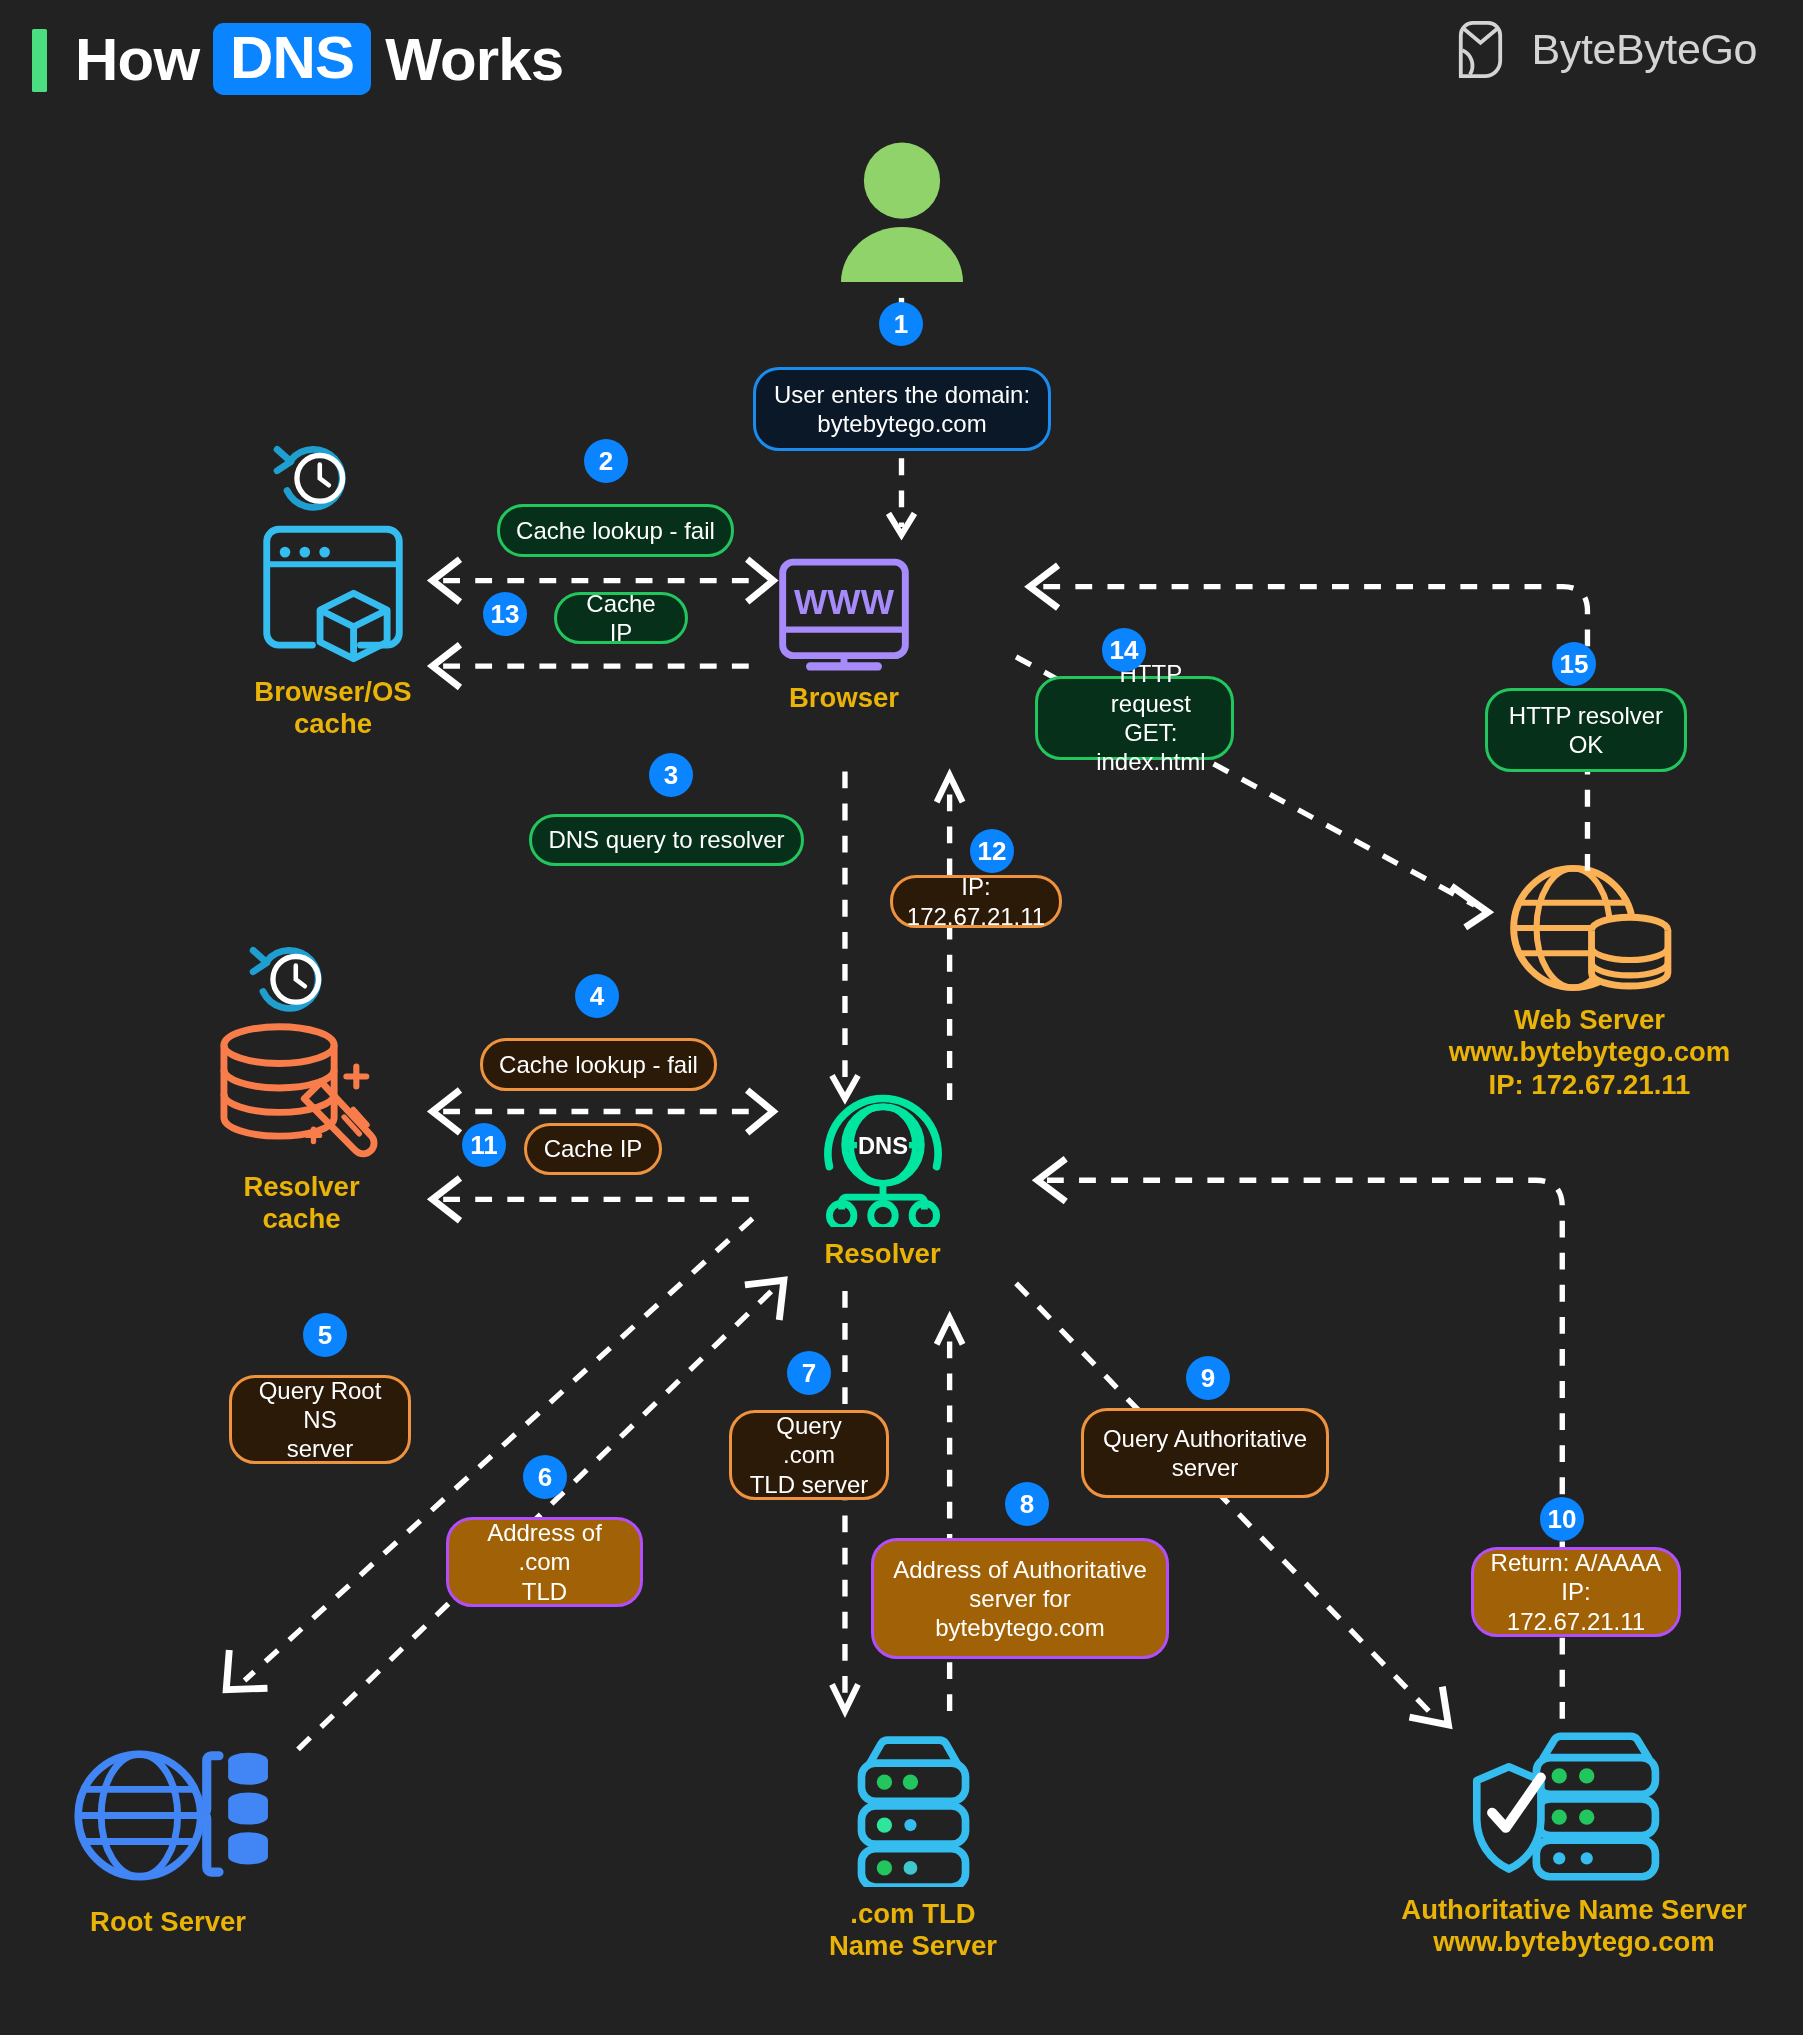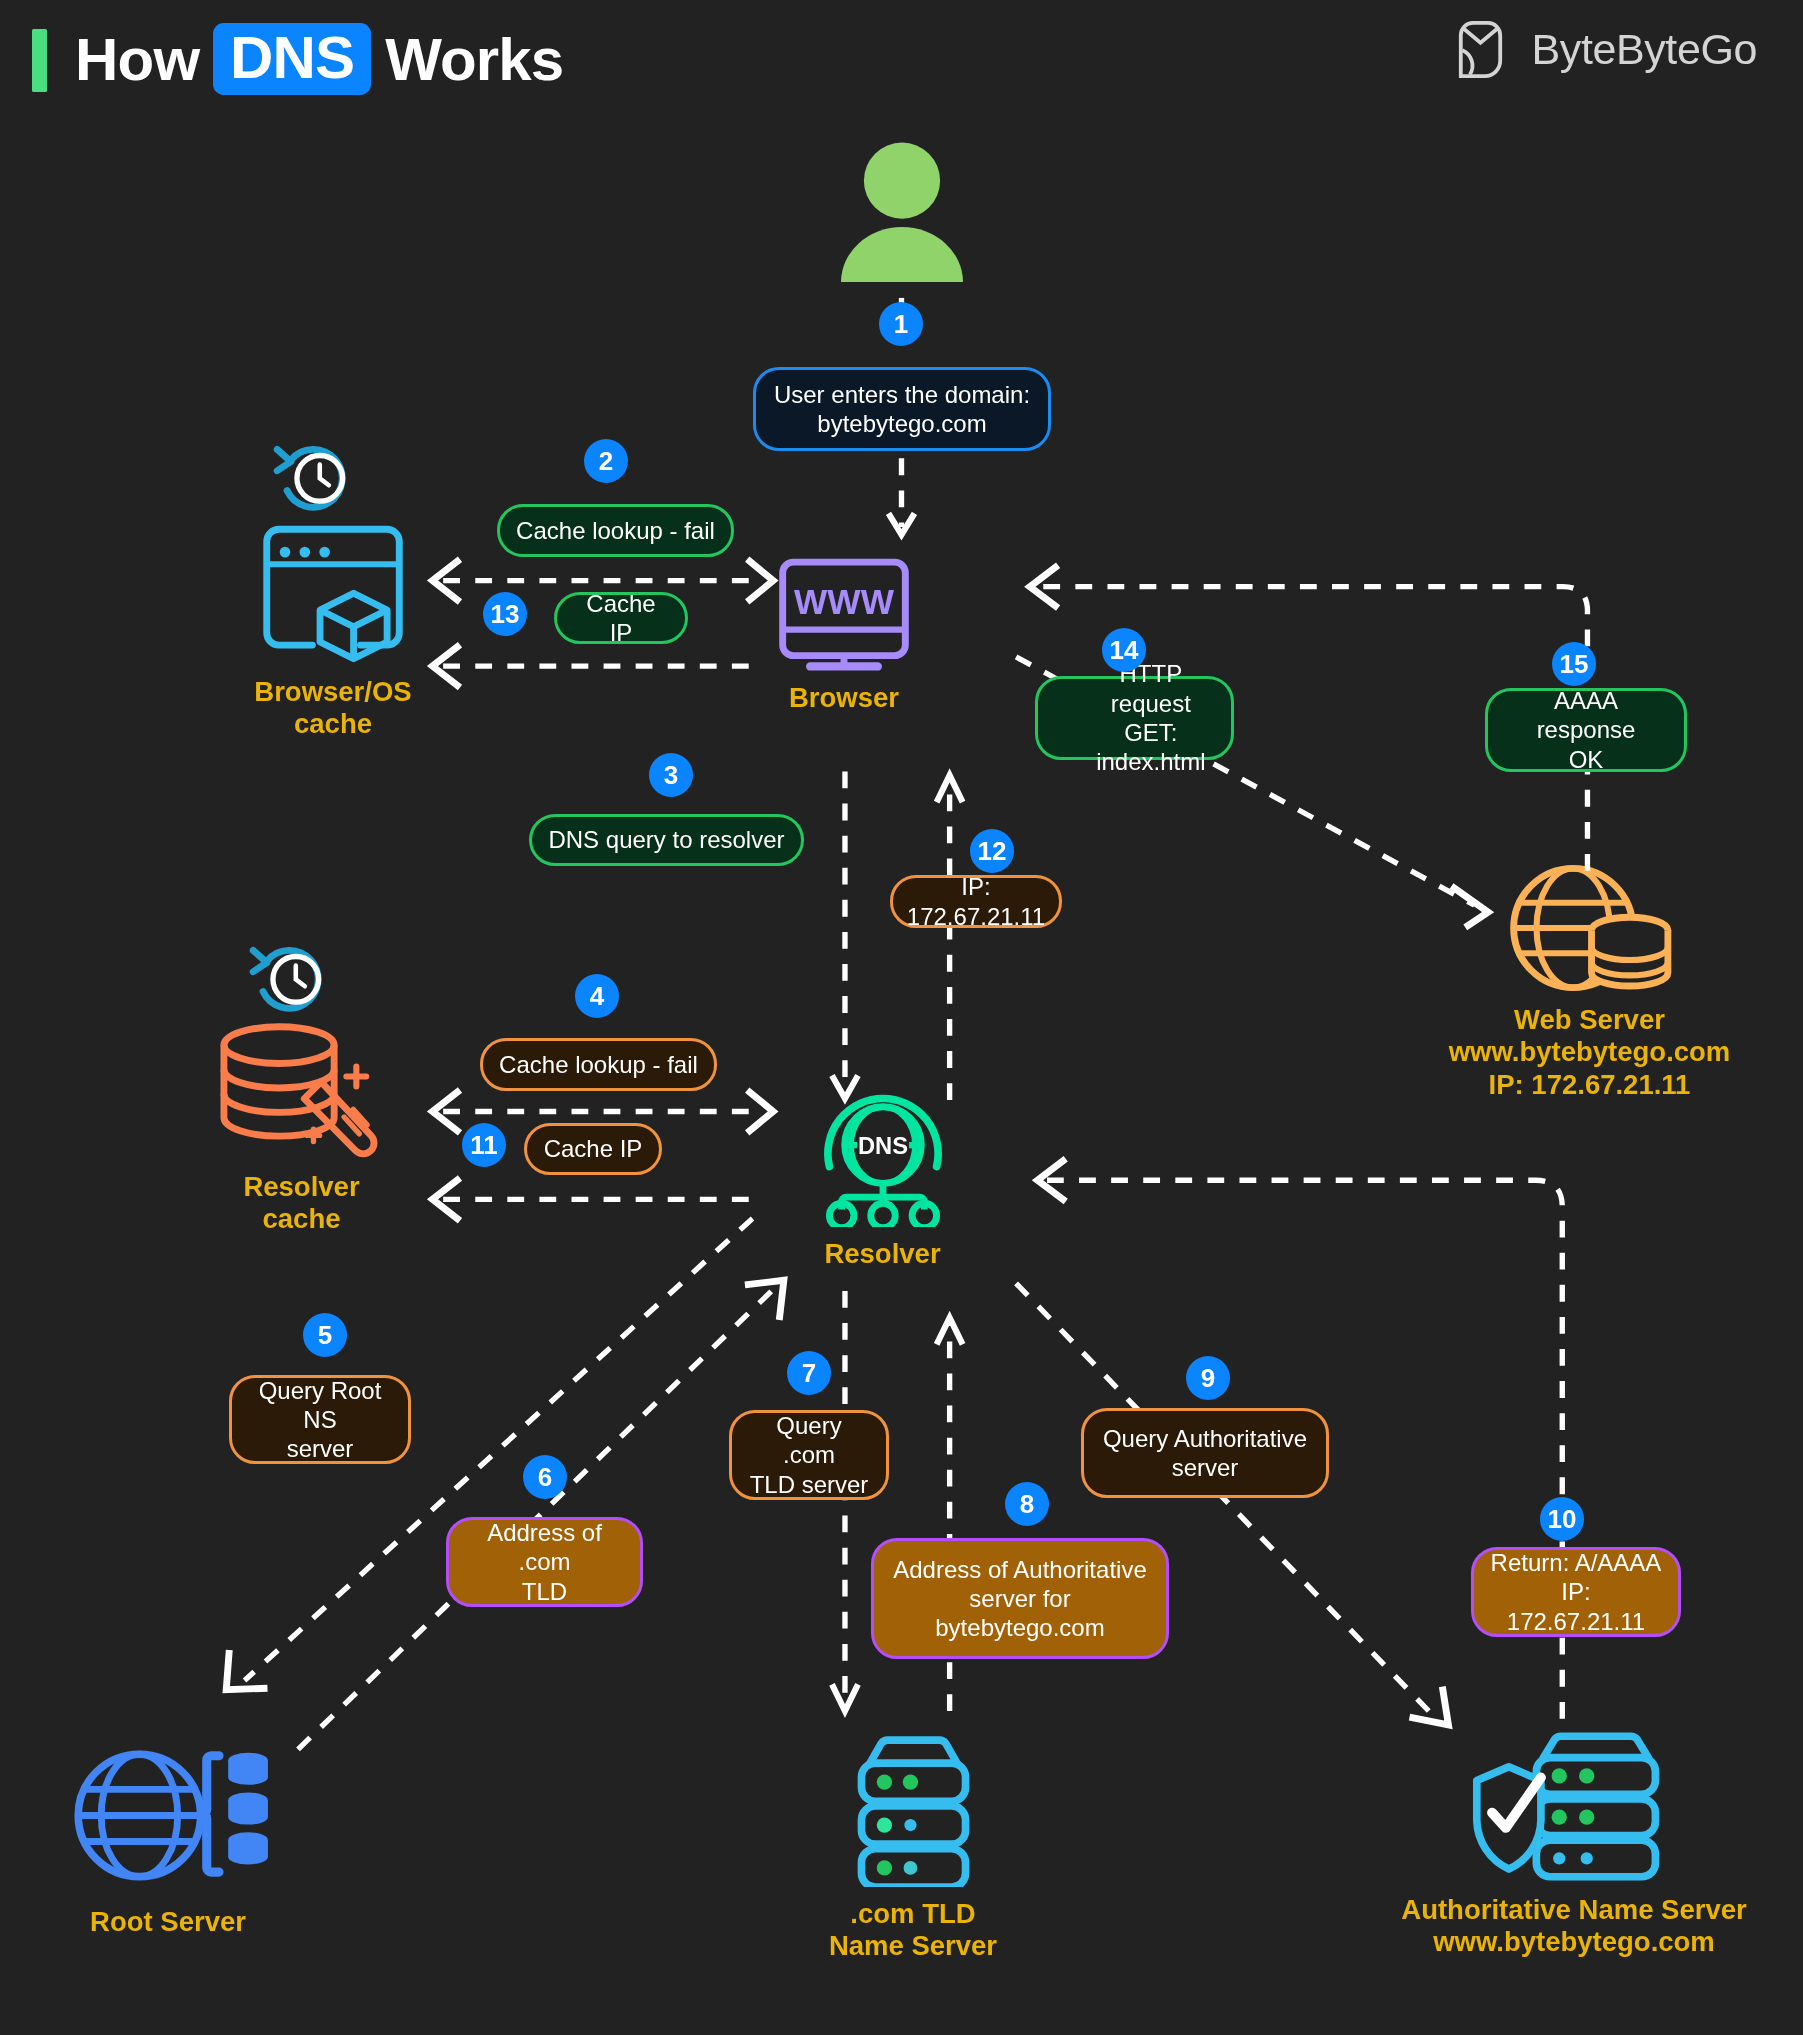--- a/index.html
+++ b/index.html
@@ -304,21 +304,21 @@
 <div class="msg green" style="left:529px; top:814px; width:275px; height:52px;">DNS query to resolver</div>
 
 <div class="badge" style="left:946px; top:829px;margin-left:24px;">12</div>
 <div class="msg orange" style="left:890px; top:875px; width:172px; height:53px;">IP: 172.67.21.11</div>
 
 <div class="badge" style="left:1102px; top:628px;">14</div>
 <div class="msg green" style="left:1035px; top:676px; width:199px; height:84px;padding-left:48px;">HTTP request
 GET: index.html</div>
 
 <div class="badge" style="left:1552px; top:642px;">15</div>
-<div class="msg green" style="left:1485px; top:688px; width:202px; height:84px;">AAAA response
+<div class="msg green" style="left:1485px; top:688px; width:202px; height:84px;">HTTP resolver
 OK</div>
 
 <div class="badge" style="left:575px; top:974px;">4</div>
 <div class="msg orange" style="left:480px; top:1038px; width:237px; height:53px;">Cache lookup - fail</div>
 
 <div class="badge" style="left:462px; top:1123px;">11</div>
 <div class="msg orange" style="left:524px; top:1123px; width:138px; height:52px;">Cache IP</div>
 
 <div class="badge" style="left:303px; top:1313px;">5</div>
 <div class="msg orange" style="left:229px; top:1375px; width:182px; height:89px;">Query Root NS

